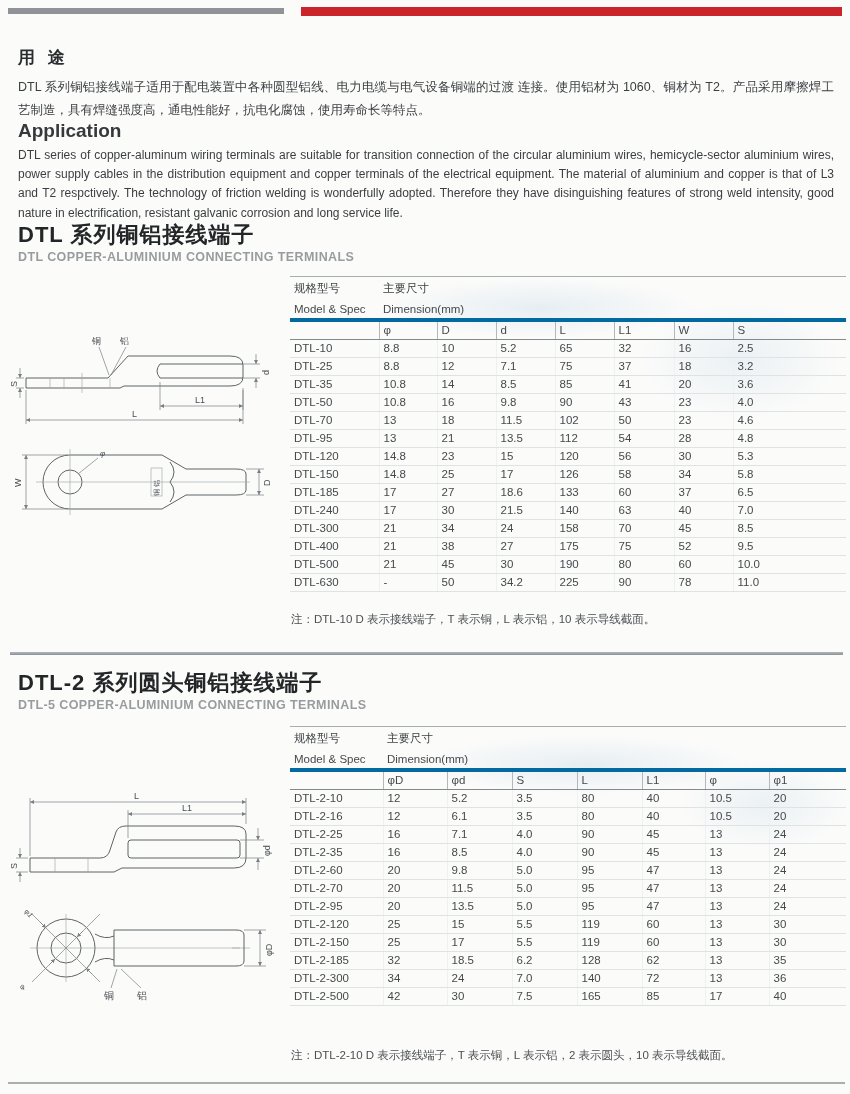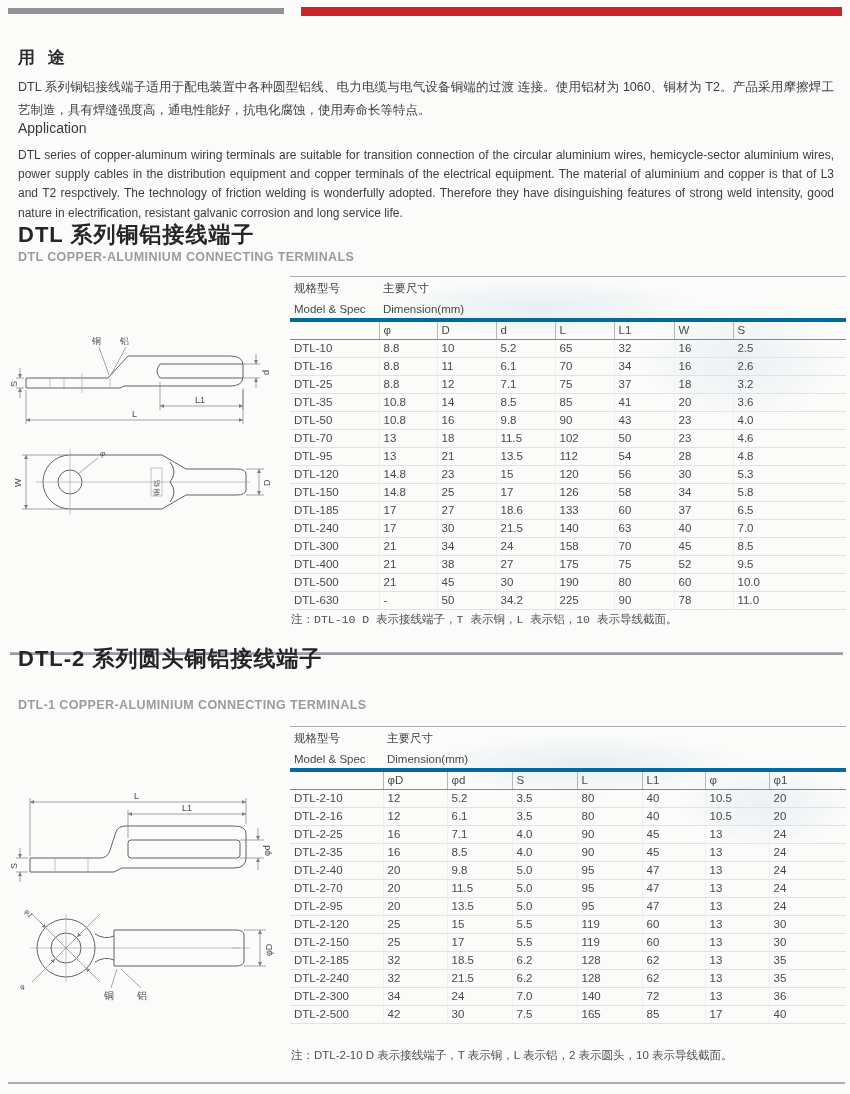--- a/index.html
+++ b/index.html
@@ -6,42 +6,42 @@
   .page{position:relative;width:850px;height:1094px;margin:0 auto;background:#fbfbfa;
         overflow:hidden;font-family:"Liberation Sans","DejaVu Sans",sans-serif;color:#3b3e41;}
   .blot{position:absolute;pointer-events:none;}
   .bar{position:absolute;}
   .bar-gray{left:8px;top:8px;width:276px;height:6px;}
   .bar-red{left:301px;top:7px;width:541px;height:9px;}
   .usage-heading{position:absolute;left:18px;top:46px;margin:0;font-size:17px;font-weight:700;
         letter-spacing:4px;color:#2a2d30;}
   .zh-body{position:absolute;left:18px;top:76px;width:816px;margin:0;font-size:12.5px;
         line-height:1.8;text-align:justify;color:#3b3e41;}
-  .app-heading{position:absolute;left:18px;top:120px;margin:0;font-size:14px;font-weight:400;color:#36393c;}
+  .app-heading{position:absolute;left:18px;top:120px;margin:0;font-size:19px;font-weight:700;color:#36393c;}
   .en-body{position:absolute;left:18px;top:146px;width:816px;margin:0;font-size:12px;
         line-height:1.6;text-align:justify;color:#3b3e41;}
   .sec-title{position:absolute;left:18px;margin:0;font-size:22px;font-weight:700;color:#232527;letter-spacing:1px;}
   .sec-title.s1{top:220px;}
-  .sec-title.s2{top:644px;}
+  .sec-title.s2{top:668px;}
   .sec-sub{position:absolute;left:18px;font-size:12.5px;font-weight:700;color:#989c9f;letter-spacing:.4px;}
   .sec-sub.s1{top:250px;}
   .sec-sub.s2{top:698px;}
   .spec{position:absolute;border-collapse:collapse;table-layout:fixed;}
   .spec td{font-size:11.5px;color:#46494c;padding:0 2px 0 4px;height:17px;line-height:17px;
         white-space:nowrap;overflow:hidden;}
   .t1{left:290px;top:276px;width:556px;}
   .t2{left:290px;top:726px;width:556px;}
   .spec tr.h1 td{border-top:1px solid #a7adb0;height:20px;line-height:23px;color:#3f4346;}
   .spec tr.h2 td{border-bottom:4px solid #0369a1;height:18px;line-height:16px;}
   .spec tr.h3 td{border-bottom:1px solid #83898c;height:17px;line-height:17px;}
   .spec tr.h3 td + td{border-left:1px solid #b3b8bb;}
   .spec tbody td{border-bottom:1px solid #e0e3e4;}
   .spec tbody td + td{border-left:1px solid #eef1f1;}
   .note{position:absolute;left:291px;margin:0;font-size:11.5px;color:#4b4f52;}
-  .note.n1{top:612px;font-family:Liberation Mono, monospace;}
+  .note.n1{top:612px;}
   .note.n2{top:1048px;text-align:center;}
   .divider{position:absolute;left:10px;top:652px;width:833px;height:3px;
         background:linear-gradient(#b0b6b9,#8d9296);}
   .bottom-rule{position:absolute;left:8px;top:1082px;width:837px;height:2px;background:#a9aeb1;}
   .diag{position:absolute;left:10px;}
   .d1{top:330px;}
   .d2{top:788px;}
   .diag .outline{fill:none;stroke:#5f6466;stroke-width:1;}
   .diag .thin{fill:none;stroke:#9aa0a3;stroke-width:.6;}
   .diag .dim{fill:none;stroke:#7a7f82;stroke-width:.7;}
@@ -164,30 +164,20 @@
           <td>DTL-10</td>
           <td>8.8</td>
           <td>10</td>
           <td>5.2</td>
           <td>65</td>
           <td>32</td>
           <td>16</td>
           <td>2.5</td>
         </tr>
         <tr>
-          <td>DTL-16</td>
-          <td>8.8</td>
-          <td>11</td>
-          <td>6.1</td>
-          <td>70</td>
-          <td>34</td>
-          <td>16</td>
-          <td>2.6</td>
-        </tr>
-        <tr>
           <td>DTL-25</td>
           <td>8.8</td>
           <td>12</td>
           <td>7.1</td>
           <td>75</td>
           <td>37</td>
           <td>18</td>
           <td>3.2</td>
         </tr>
         <tr>
@@ -310,21 +300,21 @@
           <td>78</td>
           <td>11.0</td>
         </tr>
       </tbody>
   </table>
   <p class="note n1">注：DTL-10 D 表示接线端子，T 表示铜，L 表示铝，10 表示导线截面。</p>
 
   <div class="divider"></div>
 
   <h1 class="sec-title s2">DTL-2 系列圆头铜铝接线端子</h1>
-  <div class="sec-sub s2">DTL-1 COPPER-ALUMINIUM CONNECTING TERMINALS</div>
+  <div class="sec-sub s2">DTL-5 COPPER-ALUMINIUM CONNECTING TERMINALS</div>
 
   <svg class="diag d2" width="280" height="217" viewBox="0 0 280 217">
     <defs>
       <marker id="ah2e" orient="auto" markerWidth="8" markerHeight="6" refX="6" refY="3">
         <path d="M0,0 L6,3 L0,6 Z" fill="#7a7f82"></path>
       </marker>
       <marker id="ah2s" orient="auto-start-reverse" markerWidth="8" markerHeight="6" refX="6" refY="3">
         <path d="M0,0 L6,3 L0,6 Z" fill="#7a7f82"></path>
       </marker>
       <pattern id="hatch2" width="6" height="6" patternTransform="rotate(45)" patternUnits="userSpaceOnUse">
@@ -444,21 +434,21 @@
           <td>DTL-2-35</td>
           <td>16</td>
           <td>8.5</td>
           <td>4.0</td>
           <td>90</td>
           <td>45</td>
           <td>13</td>
           <td>24</td>
         </tr>
         <tr>
-          <td>DTL-2-40</td>
+          <td>DTL-2-60</td>
           <td>20</td>
           <td>9.8</td>
           <td>5.0</td>
           <td>95</td>
           <td>47</td>
           <td>13</td>
           <td>24</td>
         </tr>
         <tr>
           <td>DTL-2-70</td>
@@ -497,30 +487,20 @@
           <td>5.5</td>
           <td>119</td>
           <td>60</td>
           <td>13</td>
           <td>30</td>
         </tr>
         <tr>
           <td>DTL-2-185</td>
           <td>32</td>
           <td>18.5</td>
-          <td>6.2</td>
-          <td>128</td>
-          <td>62</td>
-          <td>13</td>
-          <td>35</td>
-        </tr>
-        <tr>
-          <td>DTL-2-240</td>
-          <td>32</td>
-          <td>21.5</td>
           <td>6.2</td>
           <td>128</td>
           <td>62</td>
           <td>13</td>
           <td>35</td>
         </tr>
         <tr>
           <td>DTL-2-300</td>
           <td>34</td>
           <td>24</td>

